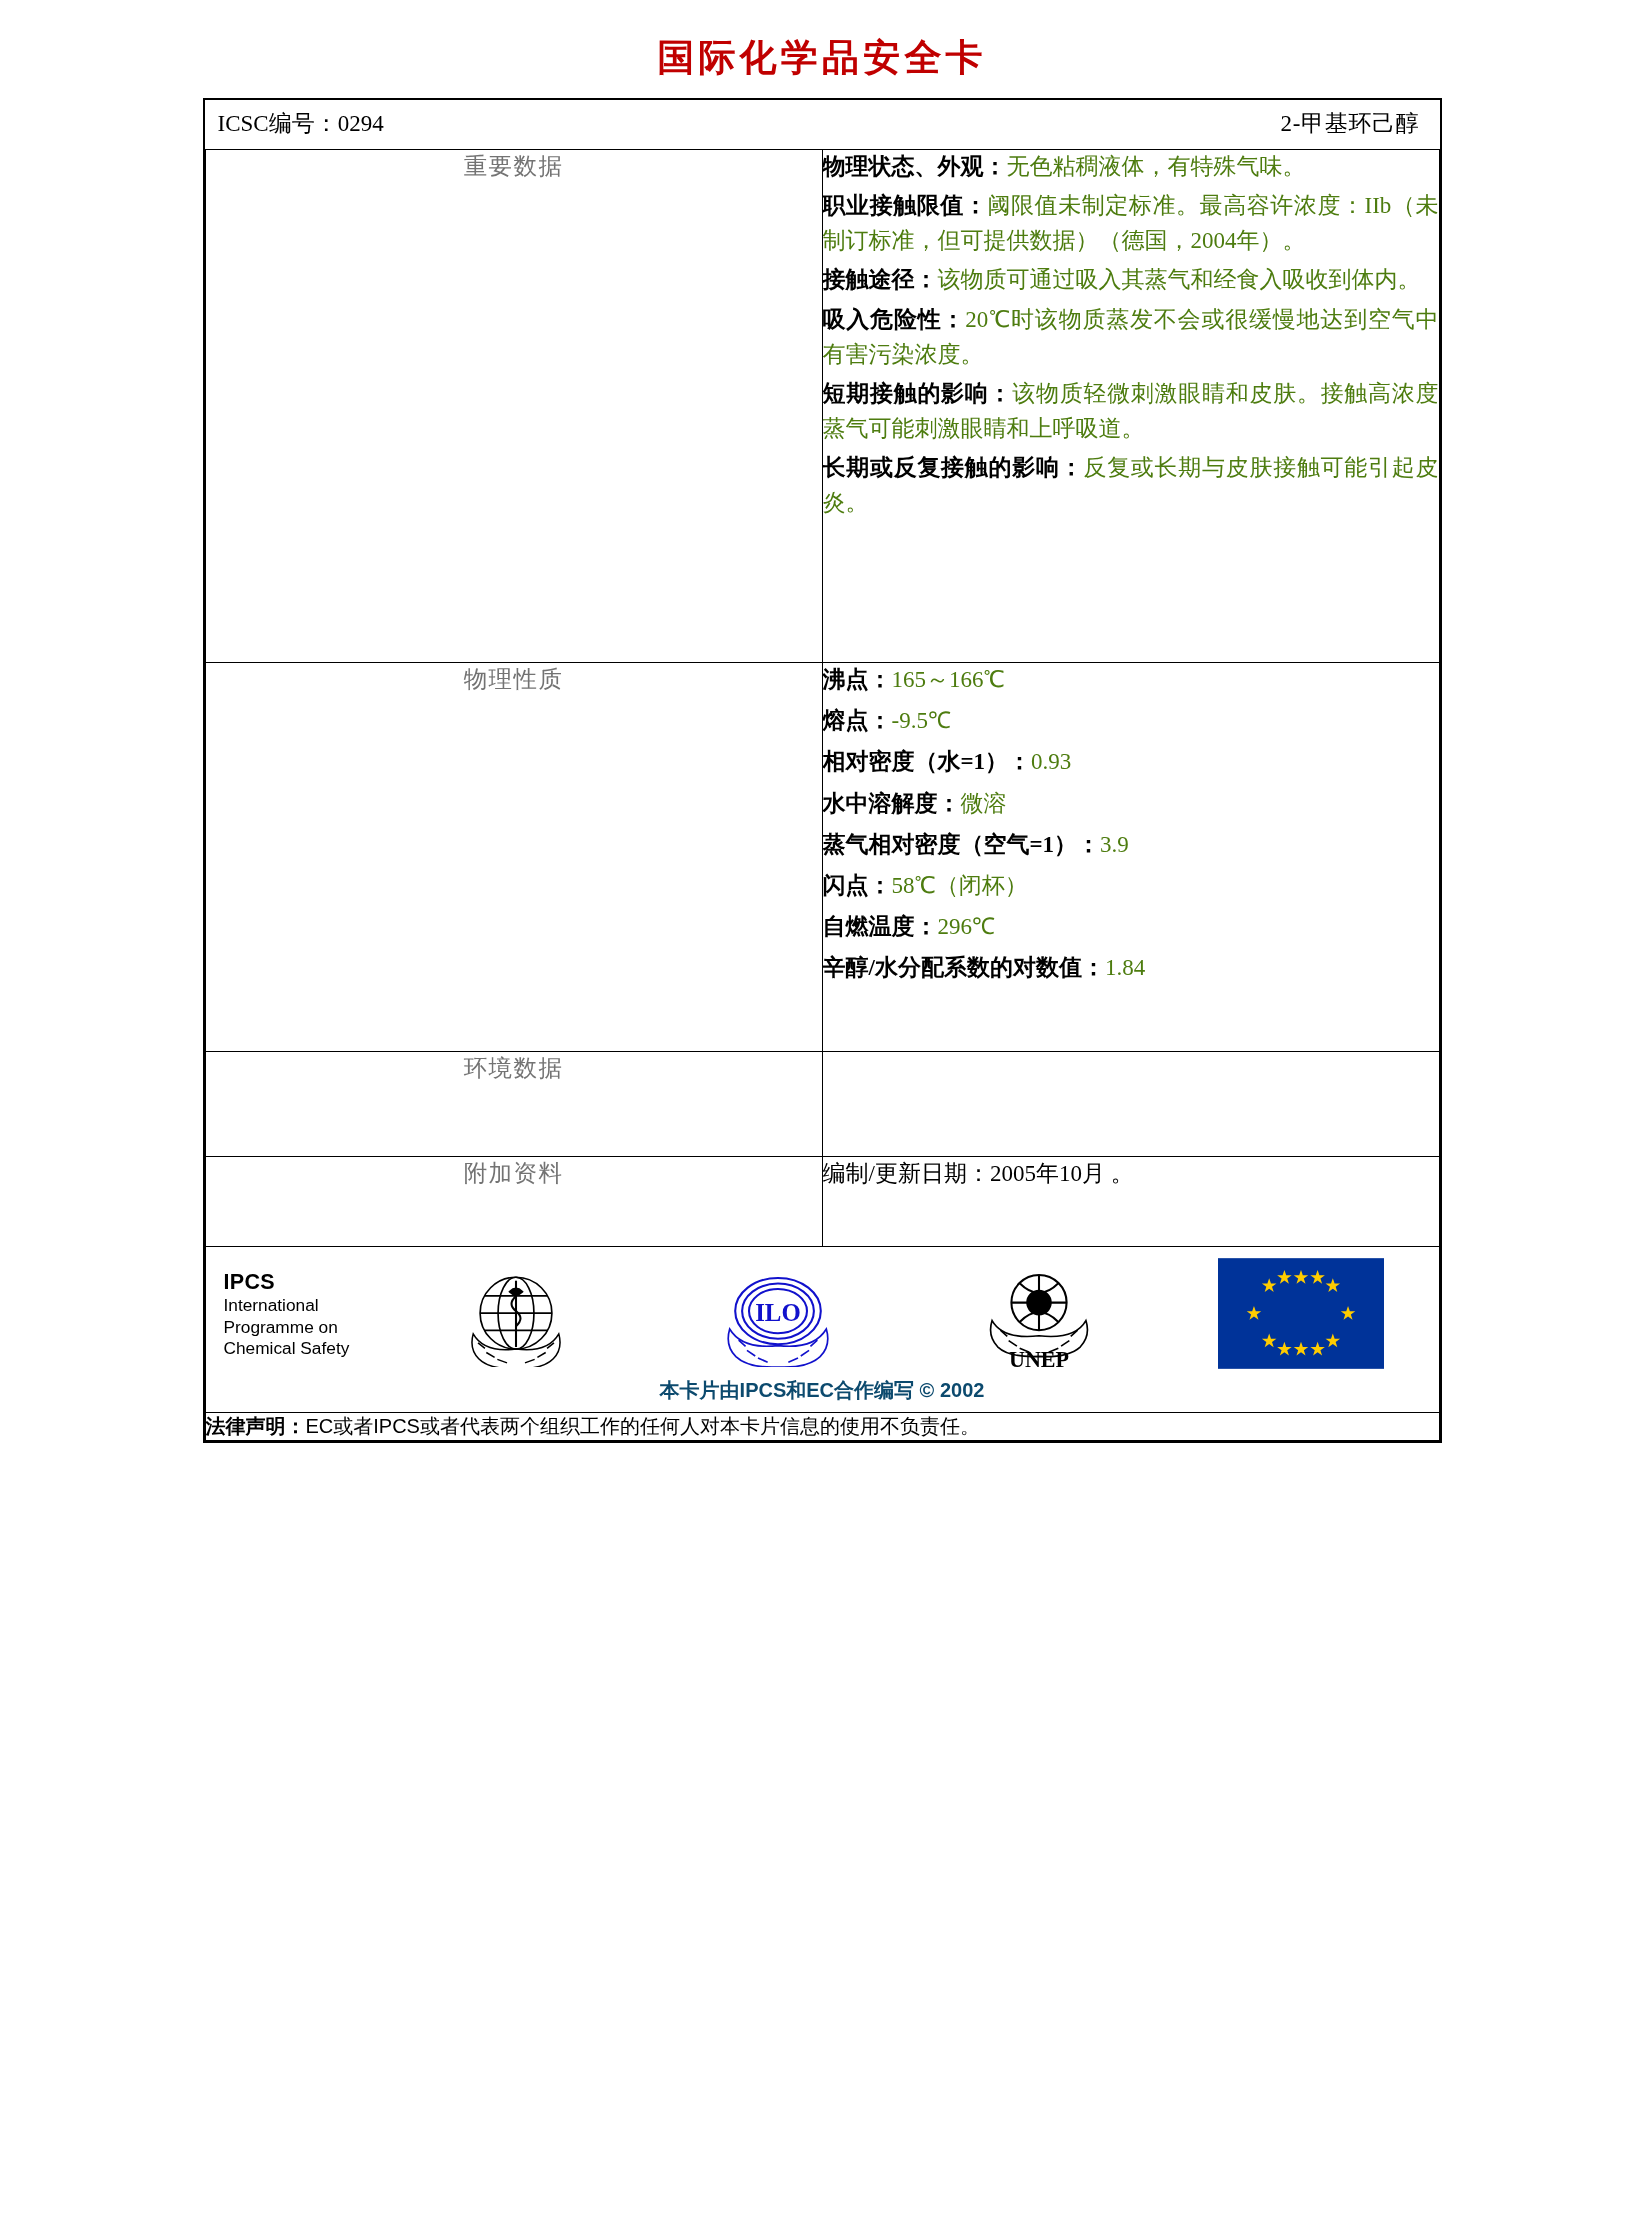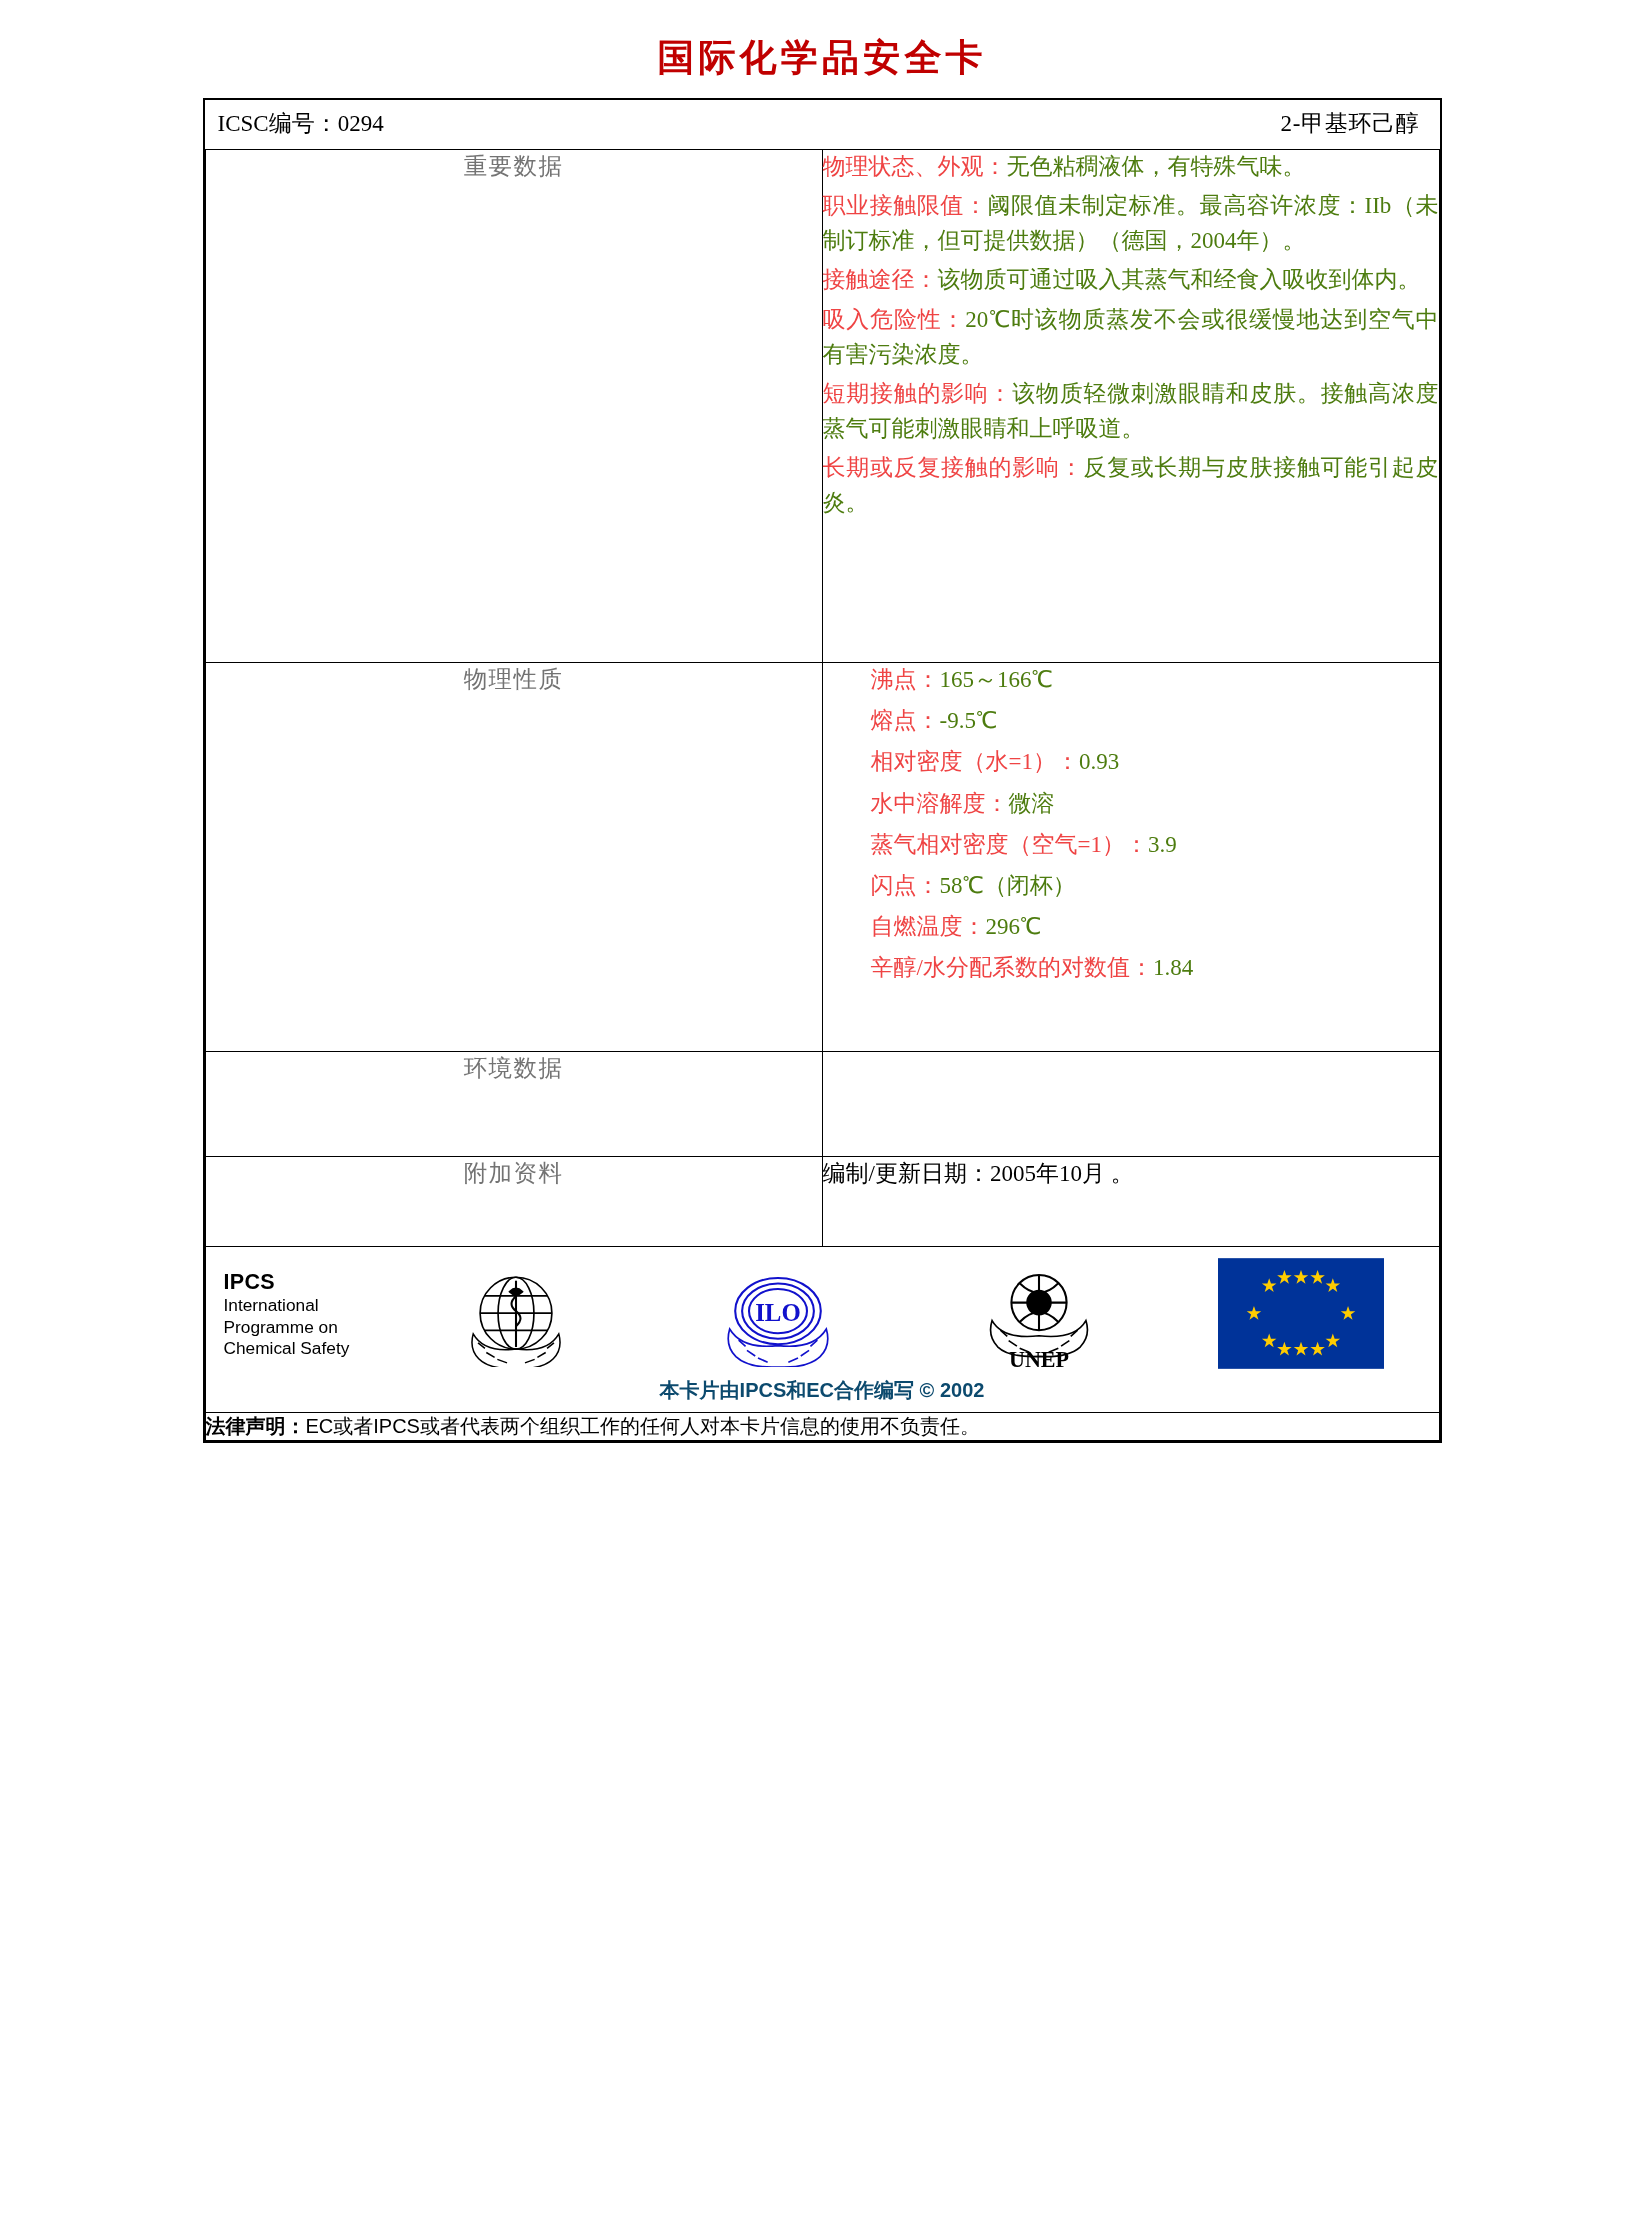--- a/index.html
+++ b/index.html
@@ -78,27 +78,27 @@
     padding: 9.7px 15.2px 14px 14px;
     font-size: 23px;
     line-height: 1.52;
     color: #000000;
   }
   .content-cell p {
     margin: 0 0 4.2px 0;
     text-align: justify;
   }
   .k {
-    color: #ef4444;
-    font-weight: normal;
+    color: #000000;
+    font-weight: bold;
   }
   .v {
     color: #4d7c0f;
   }
-  .phys p { margin: 0 0 6.2px 0; padding-left: 48px; }
+  .phys p { margin: 0 0 6.2px 0; }
   .env-cell { height: 104px; }
   .notes-cell p:first-child { text-indent: 44px; }
   .extra-cell { padding-top: 7px; height: 89px;}
   
   .logos-cell {
     padding: 0;
   }
   .logos-wrap {
     display: flex;
     align-items: center;

